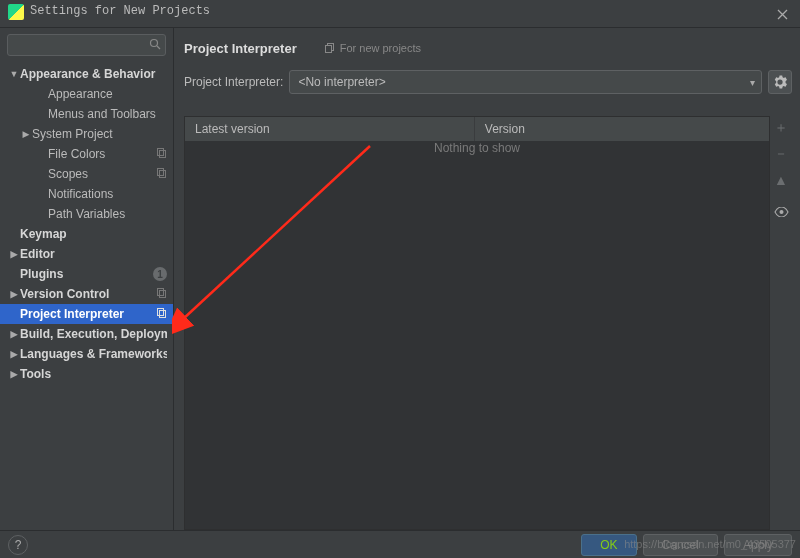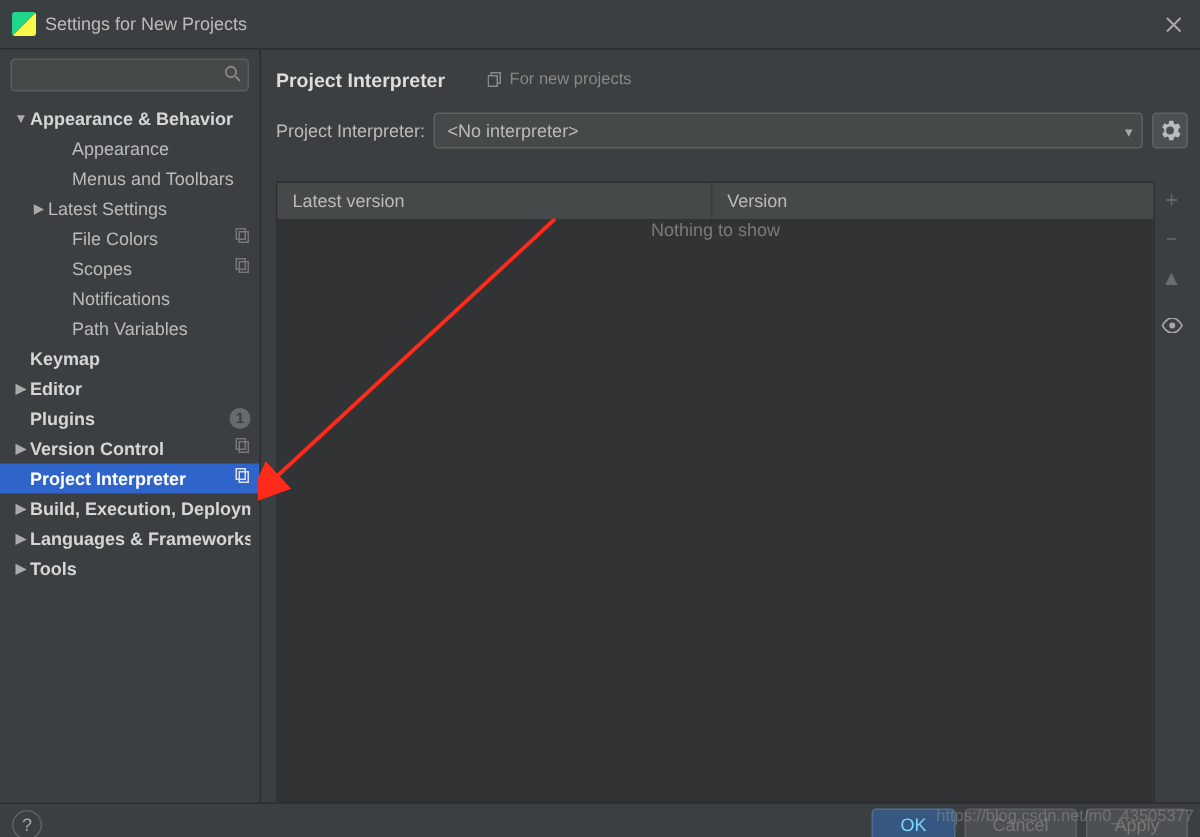--- a/index.html
+++ b/index.html
@@ -7,23 +7,24 @@
     width: 800px; height: 558px;
     background: #3c3f41;
     font-family: "Segoe UI", Arial, sans-serif;
     font-size: 12px;
     color: #bbbbbb;
     overflow: hidden;
     position: relative;
   }
   .titlebar {
     height: 28px;
-    display: flex; align-items: center;
-    padding: 16px 8px;
+    display: flex; 
+    padding: 4px 8px;
     border-bottom: 1px solid #2b2d2f;
+    font-family: Liberation Mono, monospace;
   }
   .titlebar .app-icon {
     width: 16px; height: 16px;
     background: linear-gradient(135deg,#21d789 0%,#21d789 50%,#fcf84a 50%,#fcf84a 100%);
     border-radius: 2px;
     margin-right: 6px;
   }
   .titlebar .title { flex: 1; color: #bbb; }
   .titlebar .close {
     width: 20px; height: 20px;
@@ -197,21 +198,21 @@
     background: #4c5052;
     color: #c8c8c8;
     border-radius: 3px;
     margin-left: 6px;
     font-size: 12px;
     display: flex; align-items: center;
   }
   .btn.primary {
     background: #365880;
     border-color: #4a708b;
-    color: #7dd3fc;
+    color: #84cc16;
     text-align: center;
   }
   .btn.dim { color: #777; }
 
   
   .annotation-arrow {
     position: absolute;
     left: 172px; top: 142px;
     pointer-events: none;
   }
@@ -257,21 +258,21 @@
         <div class="tree-item d2">
           <span class="arrow"></span>
           <span class="label">Appearance</span>
         </div>
         <div class="tree-item d2">
           <span class="arrow"></span>
           <span class="label">Menus and Toolbars</span>
         </div>
         <div class="tree-item d1">
           <span class="arrow">▶</span>
-          <span class="label">Latest Settings</span>
+          <span class="label">System Project</span>
         </div>
         <div class="tree-item d2">
           <span class="arrow"></span>
           <span class="label">File Colors</span>
           <span class="trail"><svg class="pin-icon" viewBox="0 0 11 11">
               <rect x="1.5" y="0.5" width="6" height="7" stroke="currentColor" fill="none"></rect>
               <rect x="3.5" y="2.5" width="6" height="7" stroke="currentColor" fill="none"></rect>
             </svg></span>
         </div>
         <div class="tree-item d2">

